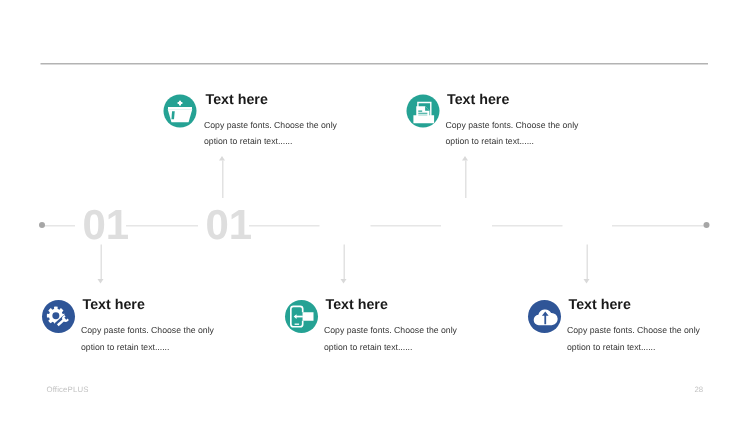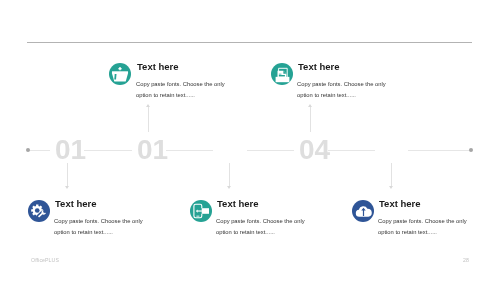--- a/index.html
+++ b/index.html
@@ -34,21 +34,20 @@
   <div class="seg" style="left:84px;width:48px"></div>
   <div class="seg" style="left:166px;width:47px"></div>
   <div class="seg" style="left:247px;width:47px"></div>
   <div class="seg" style="left:328px;width:47px"></div>
   <div class="seg" style="left:408px;width:63px"></div>
   <div class="dot" style="left:26px"></div>
   <div class="dot" style="left:469px"></div>
 
   <div class="num" style="left:55px">01</div>
   <div class="num" style="left:137px">01</div>
-  <div class="num" style="left:299px">04</div>
 
   <div class="conn down" style="left:64px;top:163px">
       <i class="cl"></i>
       <i class="ca"></i>
     </div>
   <div class="conn up" style="left:145px;top:104px">
       <i class="cl"></i>
       <i class="ca"></i>
     </div>
   <div class="conn down" style="left:226px;top:163px">

